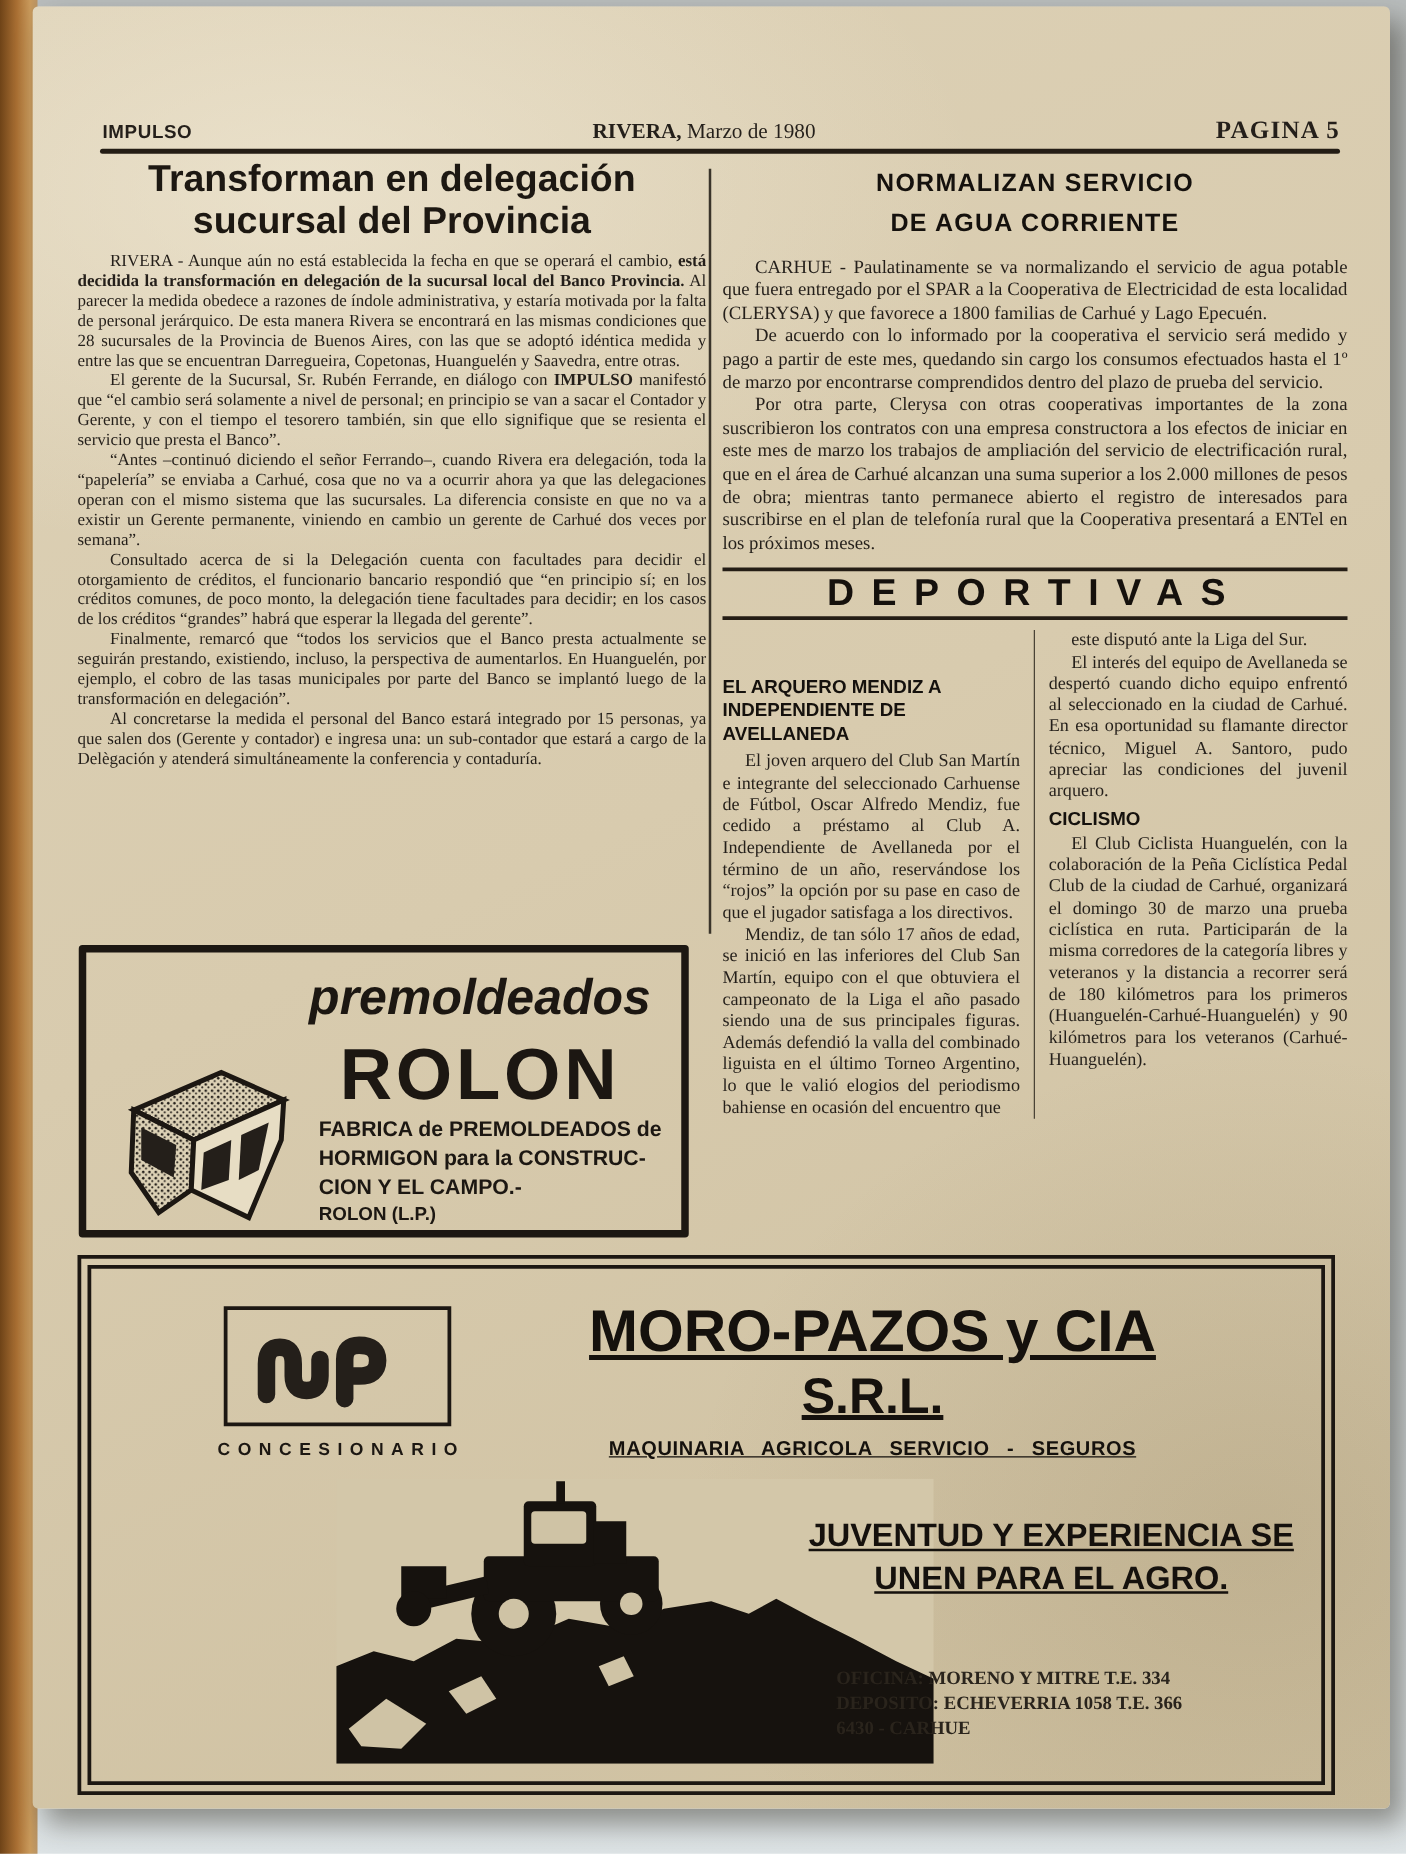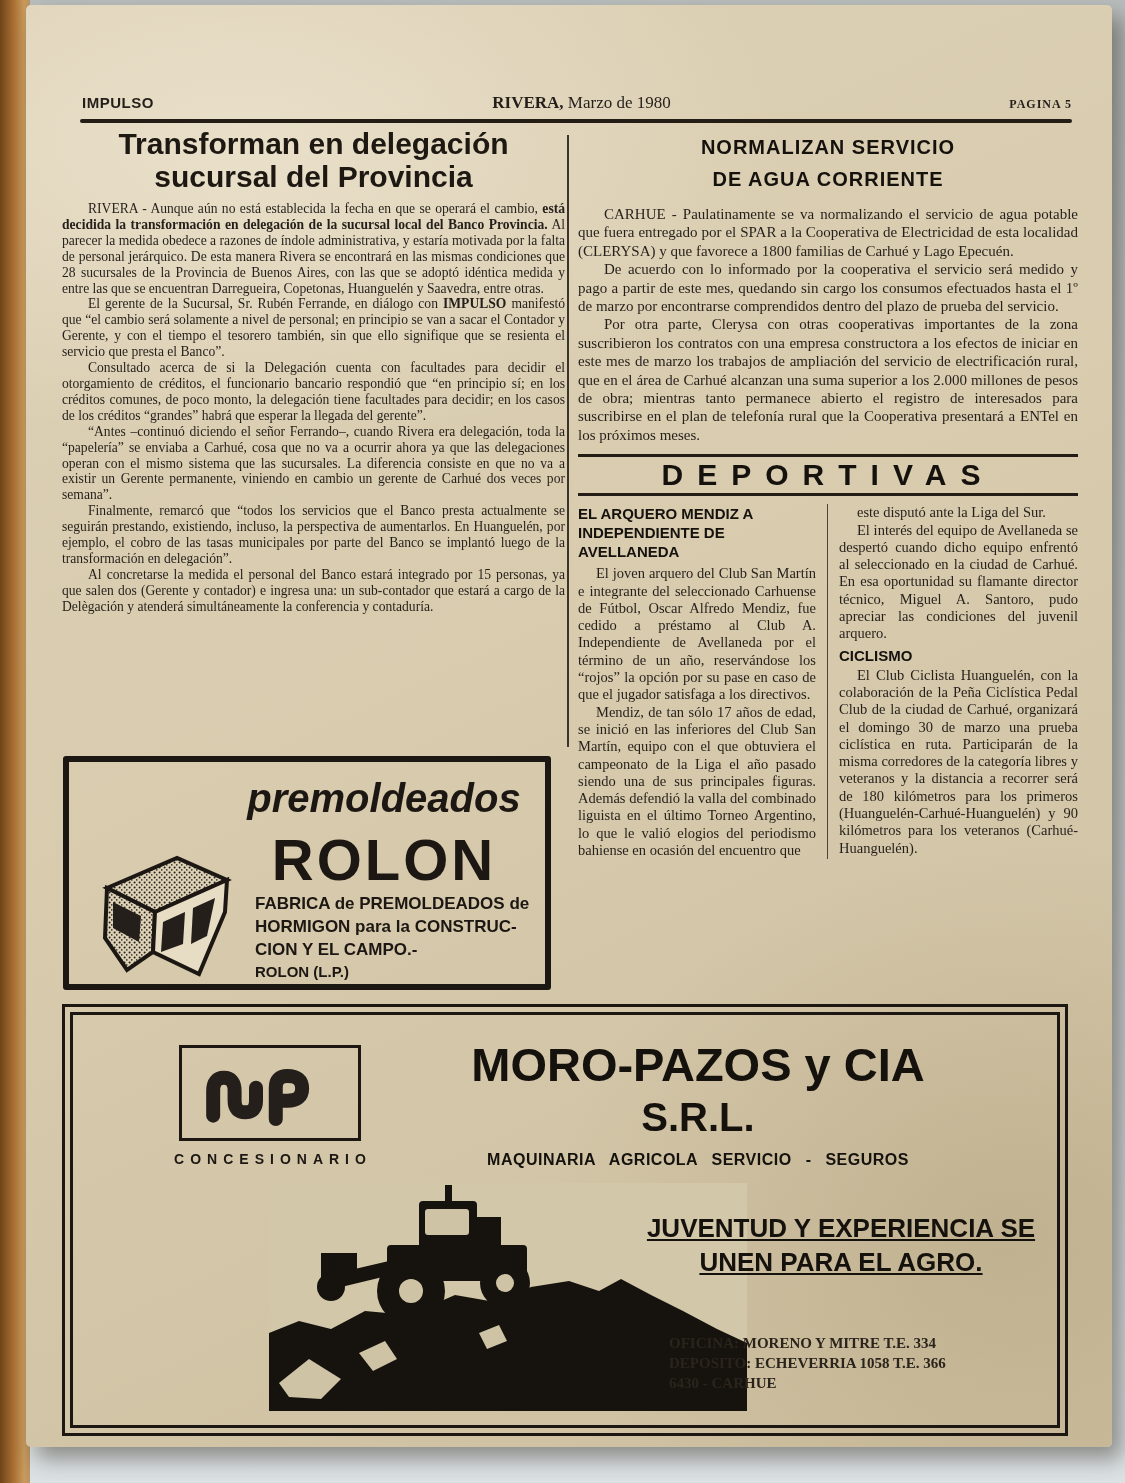--- a/index.html
+++ b/index.html
@@ -23,21 +23,21 @@
     box-shadow: 10px 12px 22px rgba(40,35,25,.45);
     color:#241f1a;
   }
   .hdr {
     position:absolute; left:56px; top:88px; width:990px;
     display:flex; justify-content:space-between; align-items:baseline;
   }
   .brand { font-family:"Liberation Sans", sans-serif; font-weight:bold; font-size:15px; letter-spacing:.5px; }
   .dateline { font-size:17px; }
   .dateline b { font-weight:bold; }
-  .pageno { font-size:12px; font-weight:bold; letter-spacing:1px; }
+  .pageno { font-size:20px; font-weight:bold; letter-spacing:1px; }
   .hdr-rule { position:absolute; left:54px; top:114px; width:992px; height:4px; background:#241d15; border-radius:2px; }
 
   .col-left { position:absolute; left:36px; top:122px; width:503px; }
   .col-right { position:absolute; left:552px; top:126px; width:500px; }
   .divider-main { position:absolute; left:541px; top:130px; width:2px; height:612px; background:#3a342a; }
 
   h1.headline {
     font-family:"Liberation Sans", sans-serif; font-weight:bold;
     font-size:30px; line-height:33px; text-align:center; color:#1d1812;
   }
@@ -55,21 +55,21 @@
   .rule { height:3px; background:#241d15; }
   .sports-title {
     font-family:"Liberation Sans", sans-serif; font-weight:bold;
     font-size:30px; line-height:36px; letter-spacing:14px; text-align:center; color:#15110d;
   }
   .subcols { display:flex; margin-top:8px; }
   .subcol { width:238px; }
   .subcol + .subcol { margin-left:11px; border-left:1.5px solid #4a4336; padding-left:11px; width:251px; }
   .subhead {
     font-family:"Liberation Sans", sans-serif; font-weight:bold;
-    font-size:15px; line-height:19px; color:#15110d; margin-bottom:4px;
+    font-size:15px; line-height:19px; color:#15110d; margin-bottom:4px;margin-top:36px;
   }
   .subcol p { font-size:14.5px; line-height:17.3px; text-align:justify; text-indent:18px; }
   .kicker {
     font-family:"Liberation Sans", sans-serif; font-weight:bold;
     font-size:15px; line-height:19px; margin-top:3px; margin-bottom:2px; color:#15110d;
   }
 
   .rolon {
     position:absolute; left:37px; top:751px; width:488px; height:234px;
     border:6px solid #1c1712; border-radius:3px;
@@ -97,21 +97,21 @@
 
   .moro { position:absolute; left:36px; top:999px; width:1006px; height:432px; border:3px solid #1c1712; }
   .moro-inner { position:absolute; left:5px; top:5px; right:5px; bottom:5px; border:3px solid #1c1712; }
   .logo-box { position:absolute; left:106px; top:30px; width:182px; height:96px; border:3px solid #1c1712;
     display:flex; align-items:center; justify-content:center; }
   .concesionario {
     position:absolute; left:60px; top:136px; width:280px; text-align:center;
     font-family:"Liberation Sans", sans-serif; font-weight:bold; font-size:14px; letter-spacing:6px; color:#1c1712;
   }
   .moro-titles { position:absolute; left:300px; top:22px; width:650px; text-align:center;
-    font-family:"Liberation Sans", sans-serif; font-weight:bold; color:#15110d; }
+    font-family:"Liberation Sans", sans-serif; font-weight:bold; color:#15110d;text-decoration:underline; }
   .moro-t1 { font-size:47px; line-height:56px; }
   .moro-t2 { font-size:40px; line-height:48px; }
   .moro-sub { margin-top:10px; font-size:16px; word-spacing:9px; letter-spacing:.5px; }
   .tractor { position:absolute; left:196px; top:168px; width:478px; height:228px; }
   .slogan {
     position:absolute; left:548px; top:196px; width:440px; text-align:center;
     font-family:"Liberation Sans", sans-serif; font-weight:bold;
     font-size:26px; line-height:34px; color:#15110d;text-decoration:underline;
   }
   .address { position:absolute; left:596px; top:318px; font-size:15px; line-height:20px; font-weight:bold; color:#2a241c; }
@@ -131,22 +131,22 @@
   <div class="hdr-rule"></div>
 
   <div class="col-left">
     <h1 class="headline">
       <span>Transforman en delegación</span><br>
       <span>sucursal del Provincia</span>
     </h1>
     <div class="body-l">
       <p><span>RIVERA - Aunque aún no está establecida la fecha en que se operará el cambio, </span><span class="bold-inline">está decidida la transformación en delegación de la sucursal local del Banco Provincia.</span><span> Al parecer la medida obedece a razones de índole administrativa, y estaría motivada por la falta de personal jerárquico. De esta manera Rivera se encontrará en las mismas condiciones que 28 sucursales de la Provincia de Buenos Aires, con las que se adoptó idéntica medida y entre las que se encuentran Darregueira, Copetonas, Huanguelén y Saavedra, entre otras.</span></p>
       <p><span>El gerente de la Sucursal, Sr. Rubén Ferrande, en diálogo con </span><span class="bold-inline">IMPULSO</span><span> manifestó que “el cambio será solamente a nivel de personal; en principio se van a sacar el Contador y Gerente, y con el tiempo el tesorero también, sin que ello signifique que se resienta el servicio que presta el Banco”.</span></p>
+      <p>“Antes –continuó diciendo el señor Ferrando–, cuando Rivera era delegación, toda la “papelería” se enviaba a Carhué, cosa que no va a ocurrir ahora ya que las delegaciones operan con el mismo sistema que las sucursales. La diferencia consiste en que no va a existir un Gerente permanente, viniendo en cambio un gerente de Carhué dos veces por semana”.</p>
       <p>Consultado acerca de si la Delegación cuenta con facultades para decidir el otorgamiento de créditos, el funcionario bancario respondió que “en principio sí; en los créditos comunes, de poco monto, la delegación tiene facultades para decidir; en los casos de los créditos “grandes” habrá que esperar la llegada del gerente”.</p>
-      <p>“Antes –continuó diciendo el señor Ferrando–, cuando Rivera era delegación, toda la “papelería” se enviaba a Carhué, cosa que no va a ocurrir ahora ya que las delegaciones operan con el mismo sistema que las sucursales. La diferencia consiste en que no va a existir un Gerente permanente, viniendo en cambio un gerente de Carhué dos veces por semana”.</p>
       <p>Finalmente, remarcó que “todos los servicios que el Banco presta actualmente se seguirán prestando, existiendo, incluso, la perspectiva de aumentarlos. En Huanguelén, por ejemplo, el cobro de las tasas municipales por parte del Banco se implantó luego de la transformación en delegación”.</p>
       <p>Al concretarse la medida el personal del Banco estará integrado por 15 personas, ya que salen dos (Gerente y contador) e ingresa una: un sub-contador que estará a cargo de la Delègación y atenderá simultáneamente la conferencia y contaduría.</p>
     </div>
   </div>
 
   <div class="divider-main"></div>
 
   <div class="col-right">
     <h1 class="headline2">
       <span>NORMALIZAN SERVICIO</span><br>

